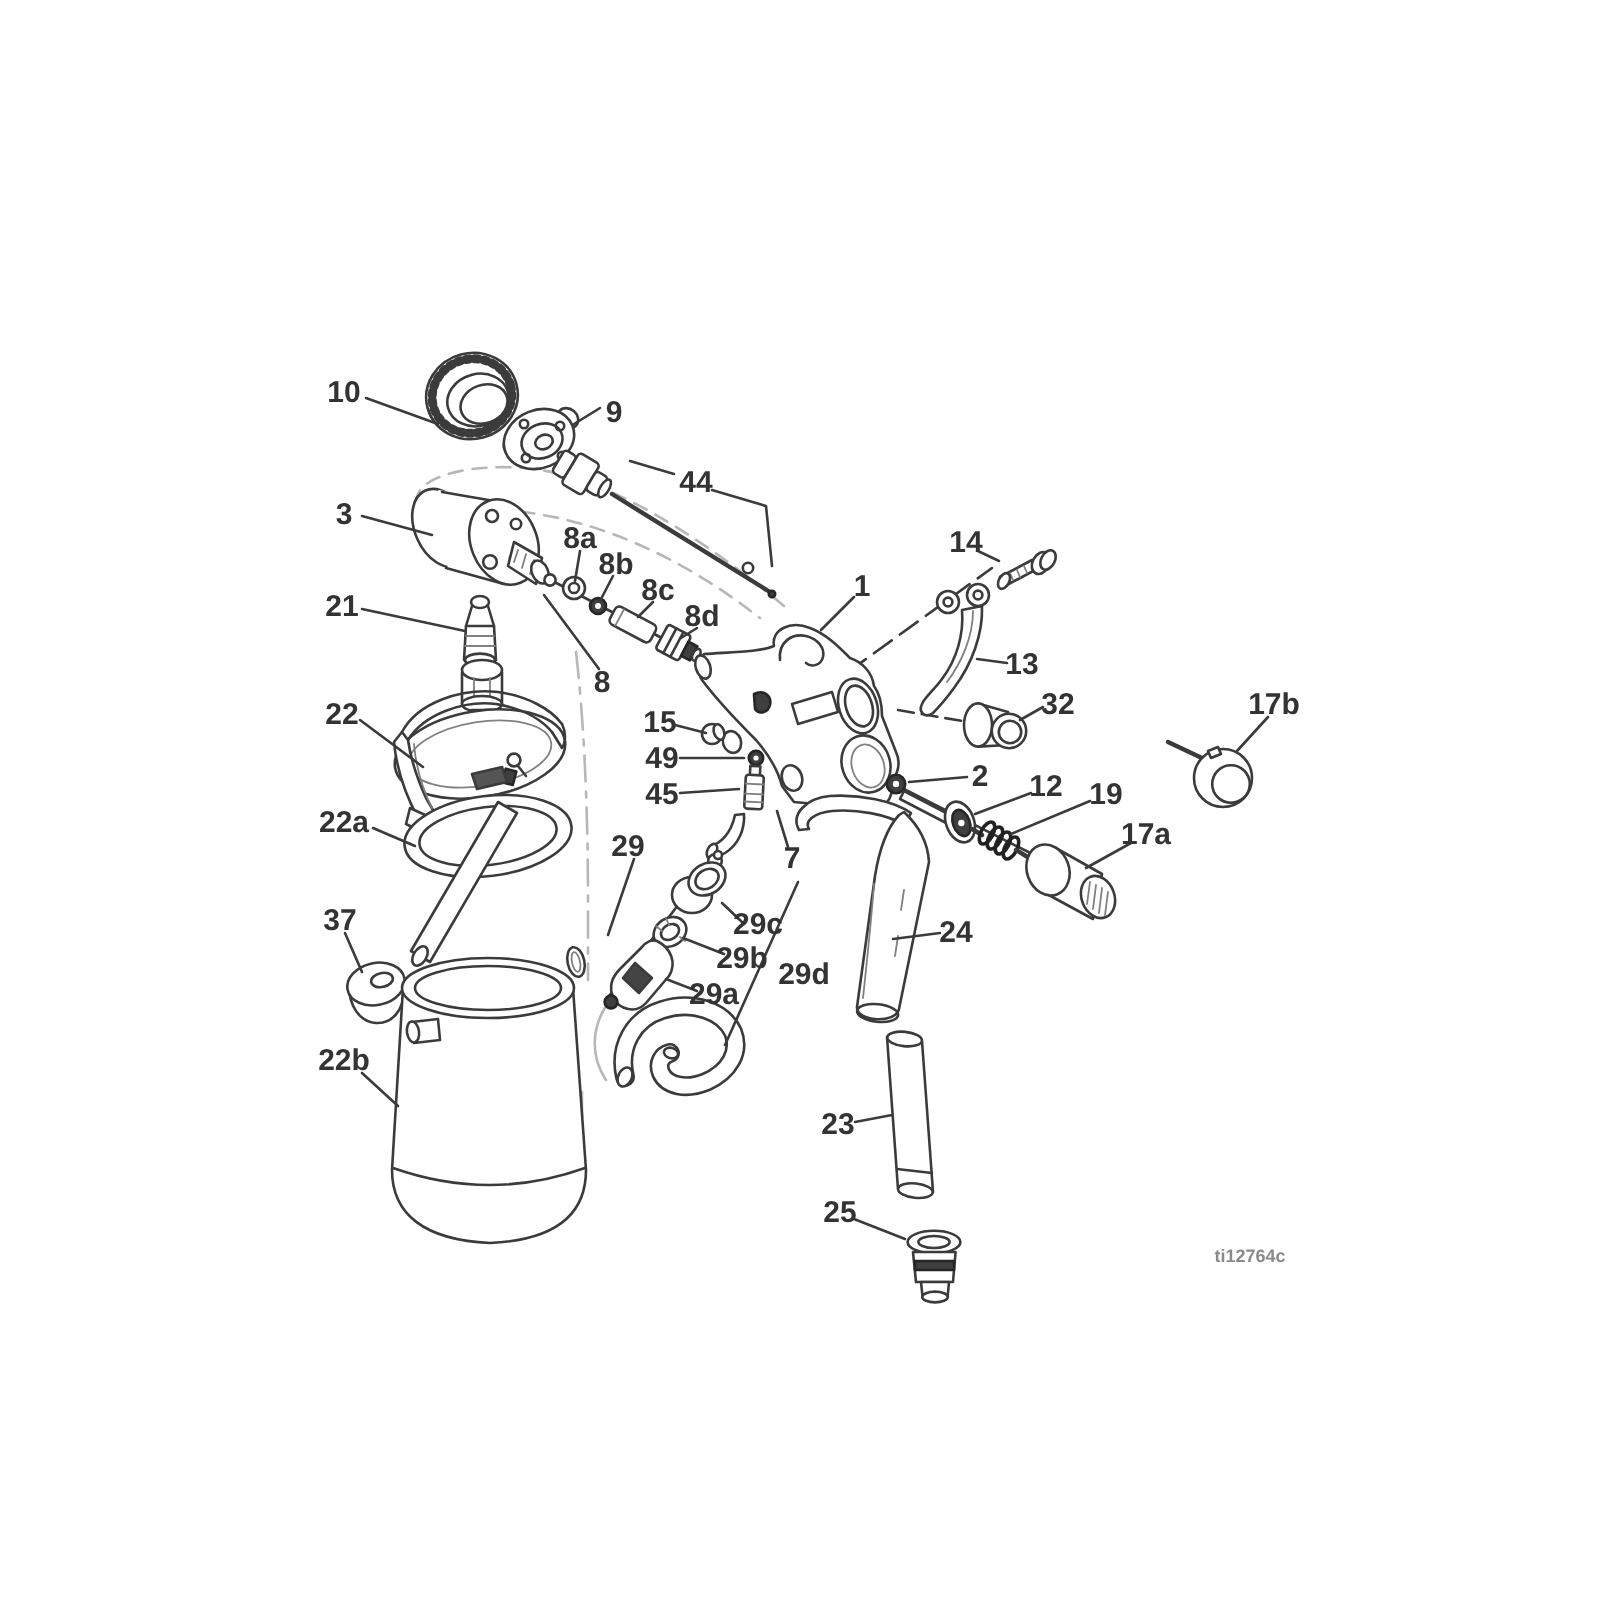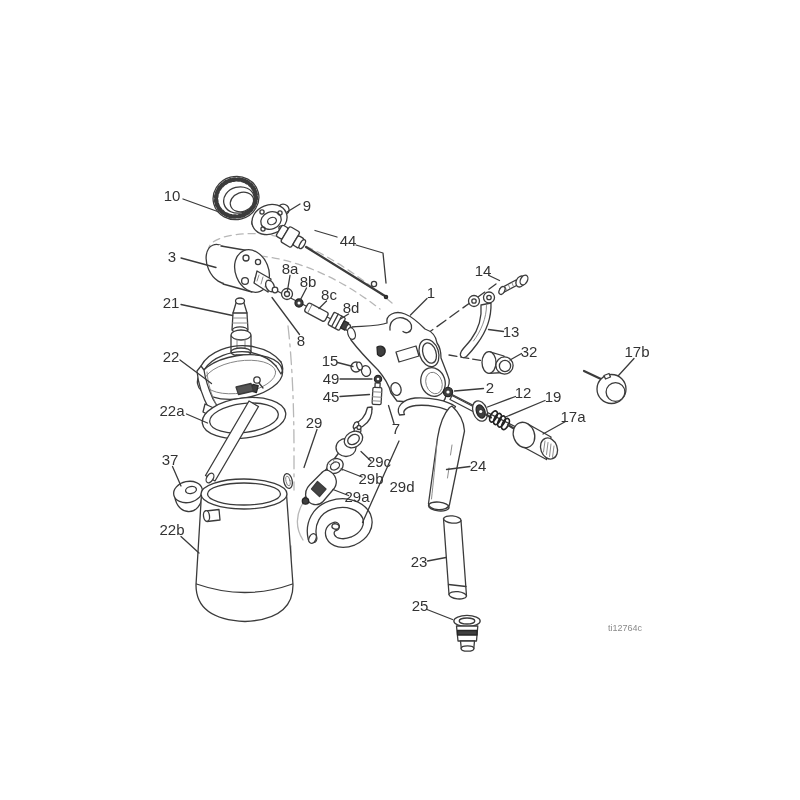--- a/index.html
+++ b/index.html
@@ -1,18 +1,18 @@
 <!DOCTYPE html>
 <html style="--line: #3b3b3b; --phantom: #b7b7b7; --labelcol: #333333;"><head>
 <meta charset="utf-8">
 <title>Exploded Parts Diagram</title>
 <style>
   html,body{margin:0;padding:0;background:#ffffff;}
   .stage{position:relative;width:800px;height:700px;background:#fff;overflow:hidden;
-         font-family:"Liberation Sans",sans-serif;}
+         font-family:"Liberation Sans",sans-serif;font-weight:bold;}
   svg{display:block;}
   
   #diagram path,#diagram ellipse,#diagram circle,#diagram line,
   #diagram polygon,#diagram polyline,#diagram rect{
     stroke:var(--line,#3b3b3b);stroke-width:1.3;fill:none;
     stroke-linecap:round;stroke-linejoin:round;}
   #diagram .w{fill:#ffffff;}
   #diagram .dk{fill:#3f3f3f;stroke:#262626;}
   #diagram .gy{stroke:var(--phantom,#b5b5b5);}
   #diagram .thin{stroke-width:0.9;stroke:#808080;}

